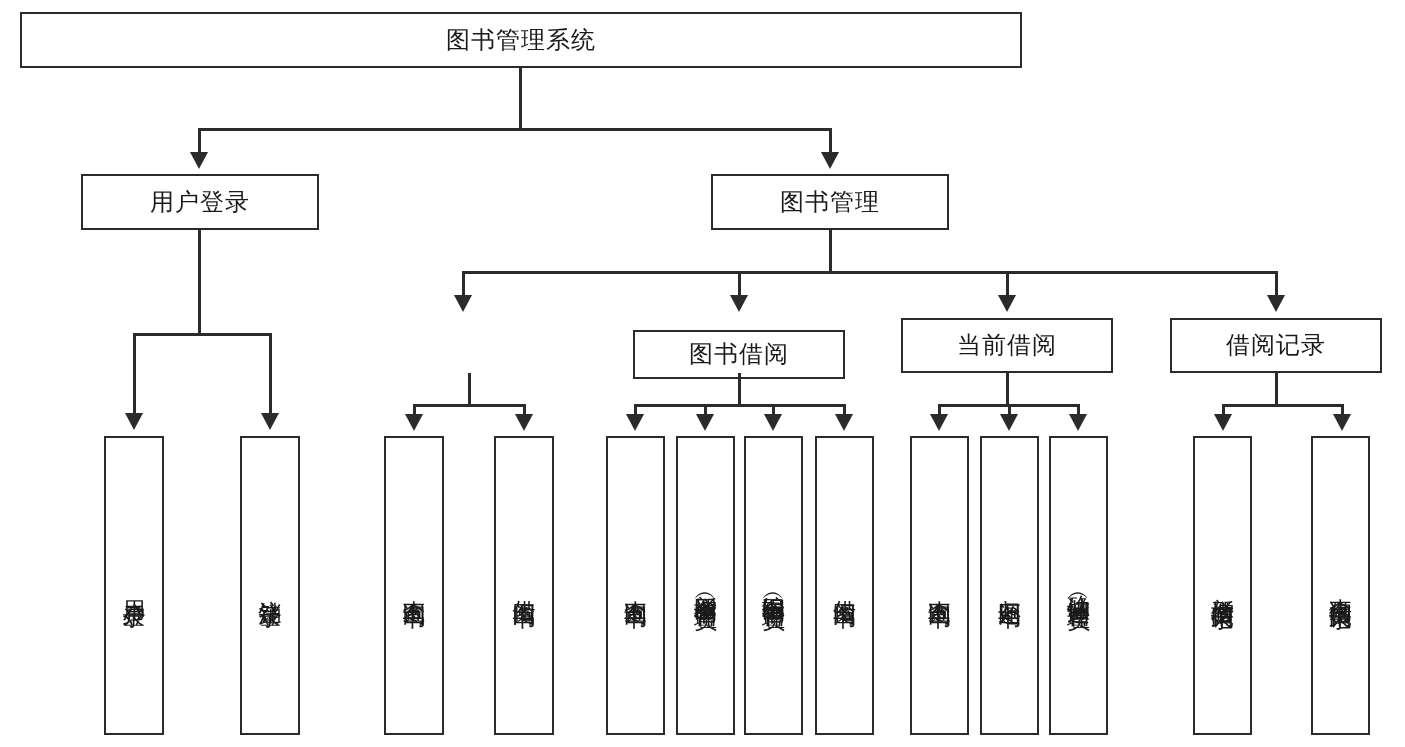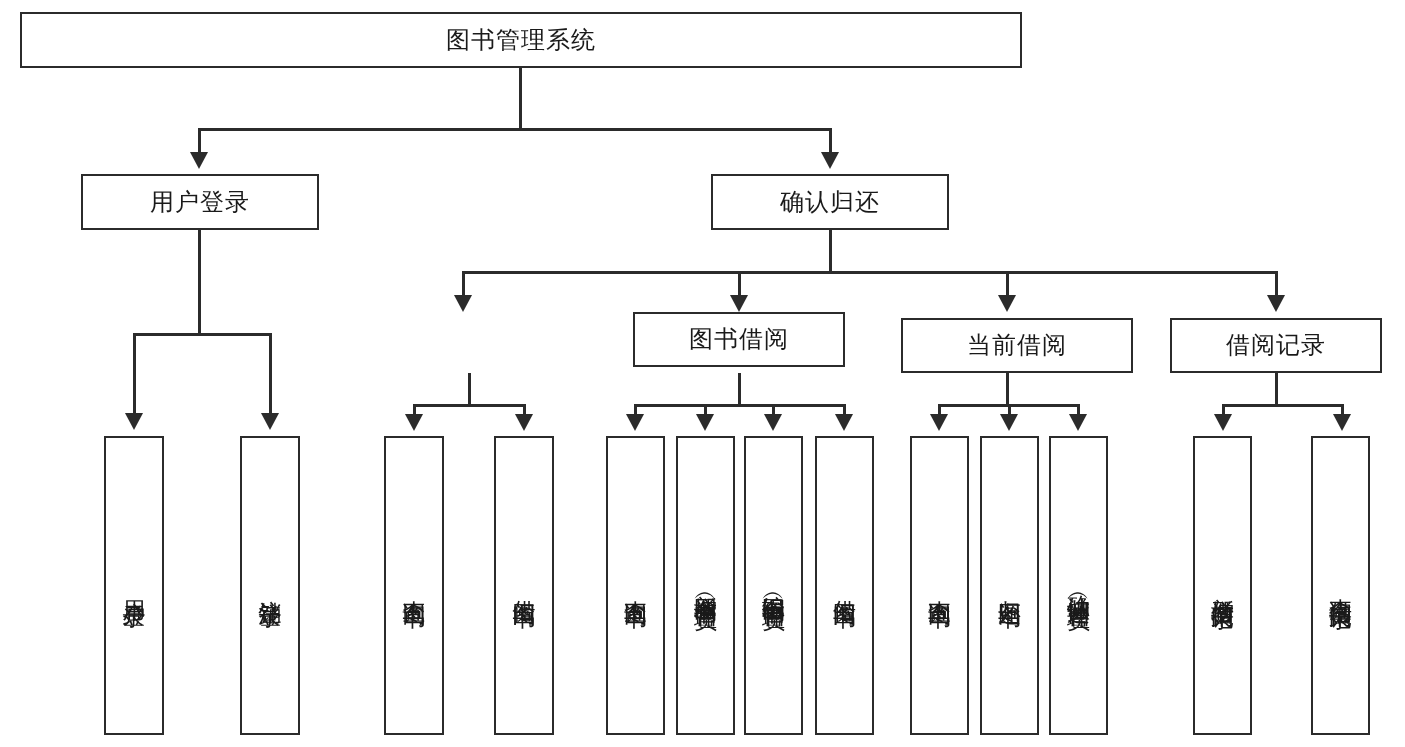--- a/index.html
+++ b/index.html
@@ -97,45 +97,45 @@
   <div class="arrow" style="left:190px; top:152px;"></div>
 
   <div class="vline" style="left:829px; top:128px; height:28px;"></div>
   <div class="arrow" style="left:821px; top:152px;"></div>
 
   <div class="node horiz" style="left:81px; top:174px; width:238px; height:56px;">
     <span>用户登录</span>
   </div>
 
   <div class="node horiz" style="left:711px; top:174px; width:238px; height:56px;">
-    <span>确认归还</span>
+    <span>图书管理</span>
   </div>
 
   <div class="vline" style="left:198px; top:230px; height:106px;"></div>
   <div class="hline" style="left:133px; top:333px; width:138px;"></div>
   <div class="vline" style="left:133px; top:333px; height:84px;"></div>
   <div class="arrow" style="left:125px; top:413px;"></div>
   <div class="vline" style="left:269px; top:333px; height:84px;"></div>
   <div class="arrow" style="left:261px; top:413px;"></div>
 
   <div class="vline" style="left:829px; top:230px; height:44px;"></div>
   <div class="hline" style="left:462px; top:271px; width:816px;"></div>
   <div class="vline" style="left:462px; top:271px; height:28px;"></div>
   <div class="arrow" style="left:454px; top:295px;"></div>
   <div class="vline" style="left:738px; top:271px; height:28px;"></div>
   <div class="arrow" style="left:730px; top:295px;"></div>
   <div class="vline" style="left:1006px; top:271px; height:28px;"></div>
   <div class="arrow" style="left:998px; top:295px;"></div>
   <div class="vline" style="left:1275px; top:271px; height:28px;"></div>
   <div class="arrow" style="left:1267px; top:295px;"></div>
 
-  <div class="node horiz" style="left:633px; top:312px; width:212px; height:55px;justify-content:center;">
+  <div class="node horiz" style="left:633px; top:330px; width:212px; height:49px;justify-content:center;">
     <span>图书借阅</span>
   </div>
-  <div class="node horiz" style="left:901px; top:318px; width:232px; height:55px;">
+  <div class="node horiz" style="left:901px; top:318px; width:212px; height:55px;">
     <span>当前借阅</span>
   </div>
   <div class="node horiz" style="left:1170px; top:318px; width:212px; height:55px;align-items:center;">
     <span>借阅记录</span>
   </div>
 
   <div class="vline" style="left:468px; top:373px; height:34px;"></div>
   <div class="hline" style="left:413px; top:404px; width:113px;"></div>
   <div class="vline" style="left:413px; top:404px; height:14px;"></div>
   <div class="arrow" style="left:405px; top:414px;"></div>

